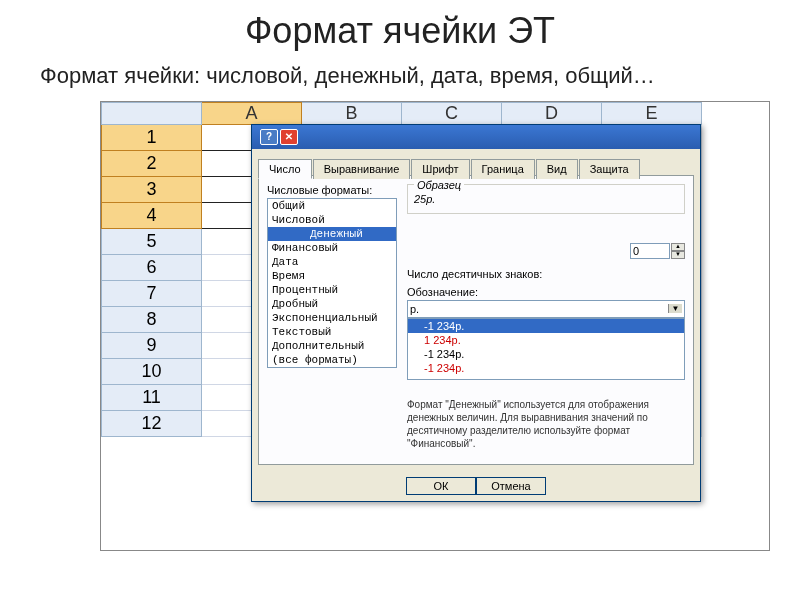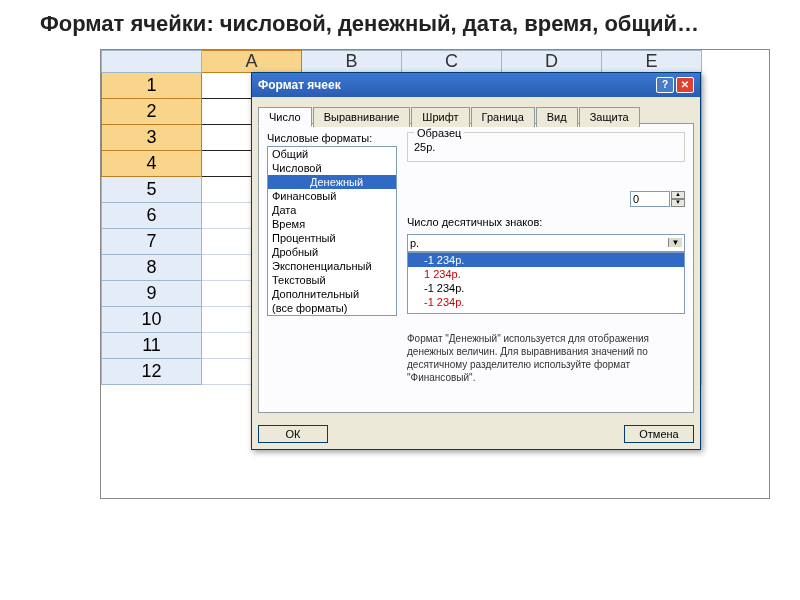--- a/index.html
+++ b/index.html
@@ -1,19 +1,19 @@
 <!DOCTYPE html>
 <html><head>
   <meta charset="utf-8">
   <style>
     * { margin: 0; padding: 0; box-sizing: border-box; }
     body { font-family: "Segoe UI", Tahoma, sans-serif; background: #fff; width: 800px; height: 600px; overflow: hidden; }
     .slide { padding: 10px 30px; }
     .title { font-size: 36px; text-align: center; color: #222; margin-bottom: 10px; }
-    .subtitle { font-size: 22px; color: #222; margin-bottom: 10px; line-height: 1.3; padding-left: 10px; font-weight: bold; }
+    .subtitle { font-size: 22px; color: #222; margin-bottom: 10px; line-height: 1.3; padding-left: 10px; }
     
     .sheet-wrap { position: relative; margin-left: 70px; border: 1px solid #888; width: 670px; height: 450px; background: #fff; }
     .sheet { border-collapse: collapse; font-size: 18px; }
     .sheet th { background: #e4ecf7; border: 1px solid #9eb6ce; font-weight: normal; text-align: center; color: #333; }
     .sheet .colhdr th { height: 22px; width: 100px; }
     .sheet .corner { width: 40px; background: #e4ecf7; }
     .sheet td { border: 1px solid #d0d7e5; height: 26px; width: 100px; text-align: right; padding-right: 6px; background: #fff; }
     .sheet .rowhdr { background: #e4ecf7; border: 1px solid #9eb6ce; text-align: center; width: 40px; padding: 0; }
     .sheet .sel-hdr { background: #f8d58a; border: 1px solid #c08020; }
     .sheet .sel-cell { border: 1px solid #222; }
@@ -31,25 +31,25 @@
     
     .tabrow { display: flex; margin: 6px 6px 0 6px; }
     .tab { padding: 3px 10px; background: #ece9d8; border: 1px solid #919b9c; border-bottom: none; margin-right: 1px; font-size: 11px; cursor: default; position: relative; top: 4px; }
     .tab.active { background: #fcfcfe; border-bottom: 1px solid #fcfcfe; z-index: 2; }
     
     .tabpanel { margin: 0 6px 6px 6px; background: #fcfcfe; border: 1px solid #919b9c; padding: 8px; display: flex; gap: 10px; min-height: 290px; }
     
     .col-left { width: 130px; }
     .lbl { font-size: 11px; margin-bottom: 2px; display: block; }
     .listbox { border: 1px solid #7f9db9; background: #fff; height: 170px; overflow: hidden; }
-    .listbox .item { padding: 1px 4px; font-size: 11px; }
+    .listbox .item { padding: 1px 4px; font-size: 11px; font-family: Liberation Mono, monospace; }
     .listbox .item.sel { background: #316ac5; color: #fff; padding-left: 42px; }
     
     .col-right { flex: 1; }
-    .sample-box { border: 1px solid #d0d0c8; padding: 2px 0 8px 6px; margin-bottom: 6px; }
+    .sample-box { border: 1px solid #d0d0c8; padding: 2px 0 8px 6px; margin-bottom: 6px; font-style: italic; }
     .sample-lbl { font-size: 11px; position: relative; top: -8px; background: #fcfcfe; padding: 0 3px; display: inline-block; }
     .sample-val { font-size: 11px; margin-top: -6px; }
     
     .field-row { display: flex; align-items: center; margin-bottom: 4px; }
     .field-row .lbl { flex: 1; margin-top: 48px; }
     .spinner { display: flex; align-items: center; }
     .spinner input { width: 40px; border: 1px solid #7f9db9; font-size: 11px; padding: 1px 2px; text-align: left; }
     .spinner .spin-btns { display: flex; flex-direction: column; margin-left: 1px; }
     .spinner .spin-btns div { width: 14px; height: 8px; background: #e8e8e0; border: 1px solid #888; font-size: 6px; line-height: 5px; text-align: center; }
     
@@ -57,27 +57,28 @@
     .dropdown .dd-val { flex: 1; }
     .dropdown .dd-arrow { width: 14px; text-align: center; background: #dcdccd; border-left: 1px solid #888; font-size: 8px; }
     
     .neg-box { border: 1px solid #7f9db9; background: #fff; height: 62px; }
     .neg-box .item { padding: 1px 16px; font-size: 11px; }
     .neg-box .item.sel { background: #316ac5; color: #fff; }
     .neg-box .red { color: #c00; }
     
     .desc { font-size: 10px; color: #333; margin-top: 18px; line-height: 1.3; }
     
-    .dialog-btns { display: flex; justify-content: space-between; padding: 6px; }
+    .dialog-btns { display: flex; justify-content: center; padding: 6px; }
     .dbtn { min-width: 70px; padding: 2px 10px; background: #ece9d8; border: 1px solid #003c74; font-size: 11px; text-align: center; font-family: Tahoma, sans-serif; }
   </style>
 </head>
 <body>
 
 <div class="slide">
+  <div class="title">Формат ячейки ЭТ</div>
   <div class="subtitle">Формат ячейки: числовой, денежный, дата, время, общий…</div>
 
   <div class="sheet-wrap">
     <table class="sheet">
       <tbody>
           <tr class="colhdr">
         <th class="corner"></th>
         <th class="sel-hdr">A</th>
         <th>B</th>
         <th>C</th>
@@ -178,21 +179,20 @@
             <td></td>
             <td></td>
             <td></td>
             <td></td>
           </tr>
     </tbody>
       </table>
 
     <div class="dialog">
       <div class="titlebar">
-        <span class="titlebar-text">Формат ячеек</span>
         <span class="titlebar-btn btn-help">?</span>
         <span class="titlebar-btn btn-close">✕</span>
       </div>
       <div class="tabrow">
         <div class="tab active">Число</div>
         <div class="tab">Выравнивание</div>
         <div class="tab">Шрифт</div>
         <div class="tab">Граница</div>
         <div class="tab">Вид</div>
         <div class="tab">Защита</div>
@@ -223,20 +223,21 @@
           <div class="field-row">
             <span class="lbl">Число десятичных знаков:</span>
             <div class="spinner">
               <input value="0" style="">
               <div class="spin-btns">
                 <div>▲</div>
                 <div>▼</div>
               </div>
             </div>
           </div>
+          <span class="lbl">Обозначение:</span>
           <div class="dropdown">
             <span class="dd-val">р.</span>
             <span class="dd-arrow">▼</span>
           </div>
           <div class="neg-box">
             <div class="item sel">-1 234р.</div>
             <div class="item red">1 234р.</div>
             <div class="item">-1 234р.</div>
             <div class="item red">-1 234р.</div>
           </div>

